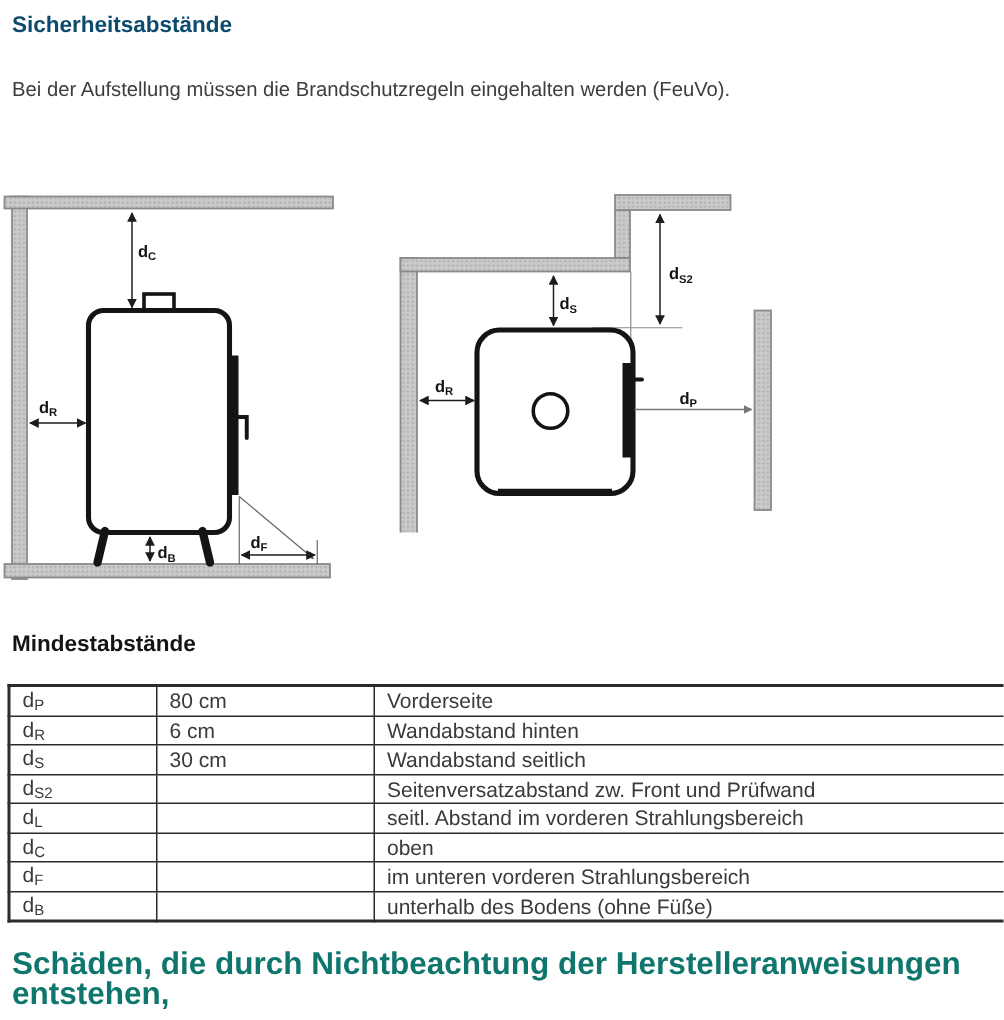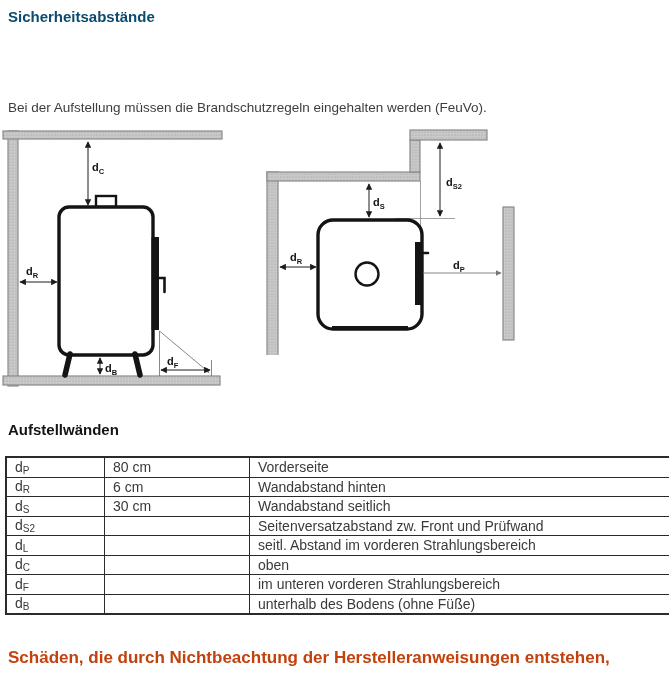--- a/index.html
+++ b/index.html
@@ -1,38 +1,38 @@
 <!DOCTYPE html>
 <html><head>
 <meta charset="utf-8">
 <style>
   html,body{margin:0;padding:0;}
   body{
     width:669px;height:680px;position:relative;background:#ffffff;
     font-family:"Liberation Sans", sans-serif;color:#3a3a3a;overflow:hidden;
   }
   .h-title{position:absolute;left:8px;top:8px;font-size:15px;font-weight:bold;color:#0c4a6e;}
-  .intro{position:absolute;left:8px;top:50px;font-size:13.5px;line-height:19px;color:#3d3d3d;margin-top:48px;}
+  .intro{position:absolute;left:8px;top:50px;font-size:13.5px;line-height:19px;color:#3d3d3d;}
   .h-sub{position:absolute;left:8px;top:421px;font-size:15px;font-weight:bold;color:#141414;}
   svg.diag{position:absolute;}
   #diagLeft{left:0px;top:122px;}
   #diagRight{left:250px;top:125px;}
   table.minds{
     position:absolute;left:5px;top:456px;width:650px;border-collapse:collapse;
     table-layout:fixed;font-size:14px;color:#3a3a3a;
   }
   table.minds{border:2px solid #2b2b2b;}
   table.minds td{border:1.5px solid #2b2b2b;height:18.5px;padding:0 2px 0 8px;
     overflow:hidden;white-space:nowrap;}
   td.c1{width:87px;}
   td.c2{width:134px;}
   td.c3{width:417px;}
   .subsc{font-size:10px;vertical-align:-2px;}
-  .footer{position:absolute;left:8px;top:648px;font-size:17px;font-weight:bold;
-    line-height:19.5px;color:#c2410c;width:660px;}
+  .footer{position:absolute;left:8px;top:633px;font-size:21px;font-weight:bold;
+    line-height:19.5px;color:#0f766e;width:660px;}
   .dlabel{font-weight:bold;fill:#141414;font-size:11px;font-family:"Liberation Sans",sans-serif;}
 </style>
 </head>
 <body>
 
 <div class="h-title">Sicherheitsabstände</div>
 
 <div class="intro">
   <div>Bei der Aufstellung müssen die Brandschutzregeln eingehalten werden (FeuVo).</div>
 </div>
@@ -110,21 +110,21 @@
   <line x1="119" y1="59" x2="119" y2="92" stroke="#1c1c1c" stroke-width="1" marker-start="url(#ahR)" marker-end="url(#ahR)"></line>
   <line x1="190" y1="18" x2="190" y2="91" stroke="#1c1c1c" stroke-width="1" marker-start="url(#ahR)" marker-end="url(#ahR)"></line>
   <line x1="173" y1="148" x2="251" y2="148" stroke="#777777" stroke-width="0.9" marker-end="url(#ahRg)"></line>
 
   <text class="dlabel" x="40" y="136"><tspan>d</tspan><tspan dy="2.5" font-size="7.5">R</tspan></text>
   <text class="dlabel" x="123" y="81"><tspan>d</tspan><tspan dy="2.5" font-size="7.5">S</tspan></text>
   <text class="dlabel" x="196" y="61"><tspan>d</tspan><tspan dy="2.5" font-size="7.5">S2</tspan></text>
   <text class="dlabel" x="203" y="144"><tspan>d</tspan><tspan dy="2.5" font-size="7.5">P</tspan></text>
 </svg>
 
-<div class="h-sub">Aufstellwänden</div>
+<div class="h-sub">Mindestabstände</div>
 
 <table class="minds">
   <tbody>
     <tr>
       <td class="c1"><span>d</span><span class="subsc">P</span></td>
       <td class="c2">80 cm</td>
       <td class="c3">Vorderseite</td>
     </tr>
     <tr>
       <td class="c1"><span>d</span><span class="subsc">R</span></td>

